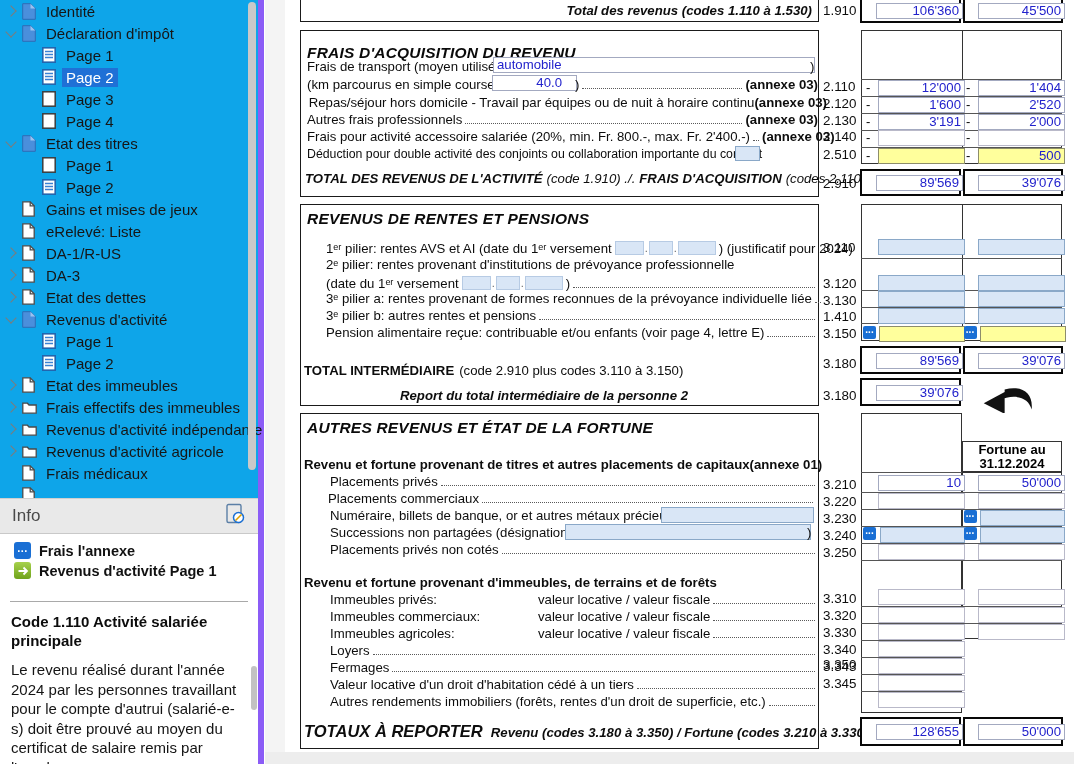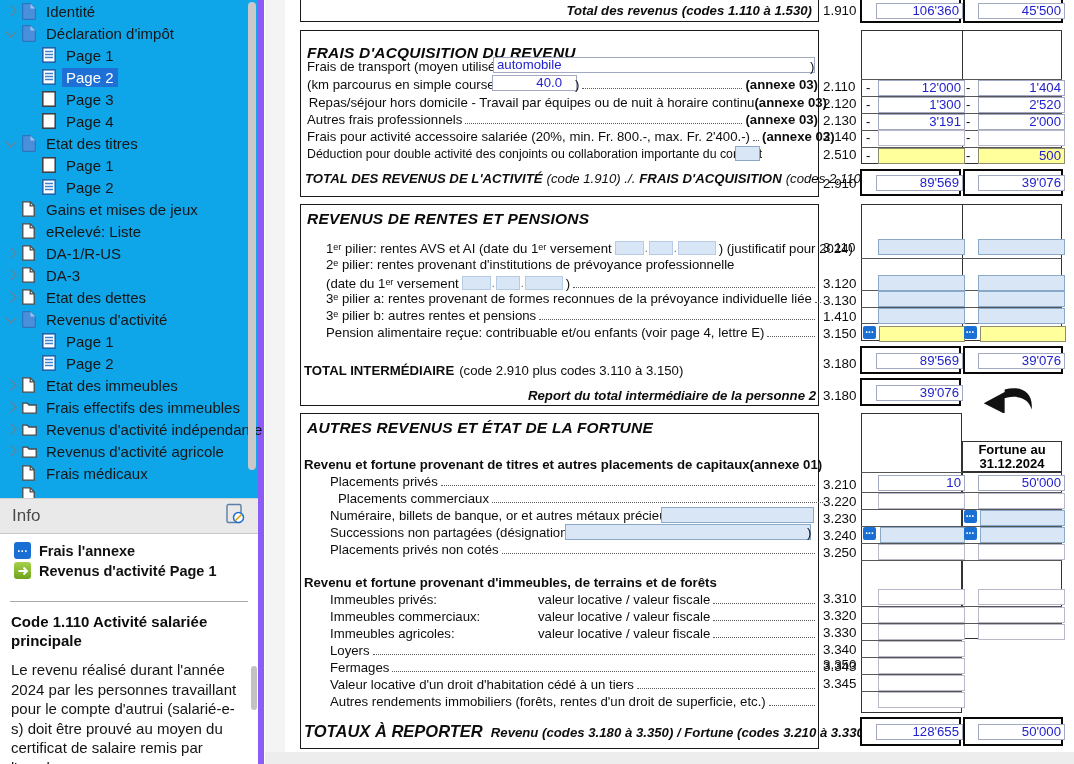--- a/index.html
+++ b/index.html
@@ -416,21 +416,21 @@
   <span class="mn" style="left:866px;top:97px"></span>
     <span class="mn" style="left:966px;top:97px"></span>
   <span class="mn" style="left:866px;top:113.5px"></span>
     <span class="mn" style="left:966px;top:113.5px"></span>
   <span class="mn" style="left:866px;top:130px"></span>
     <span class="mn" style="left:966px;top:130px"></span>
   <span class="mn" style="left:866px;top:147.5px"></span>
     <span class="mn" style="left:966px;top:147.5px"></span>
   <div class="inp" style="left:878px;top:80px;width:79px">12'000</div>
   <div class="inp" style="left:978px;top:80px;width:79px">1'404</div>
-  <div class="inp" style="left:878px;top:97px;width:79px">1'300</div>
+  <div class="inp" style="left:878px;top:97px;width:79px">1'600</div>
   <div class="inp" style="left:978px;top:97px;width:79px">2'520</div>
   <div class="inp" style="left:878px;top:113.5px;width:79px">3'191</div>
   <div class="inp" style="left:978px;top:113.5px;width:79px">2'000</div>
   <div class="inp inpw" style="left:878px;top:130px;width:79px"></div>
   <div class="inp inpw" style="left:978px;top:130px;width:79px"></div>
   <div class="inp inpy" style="left:878px;top:147.5px;width:79px"></div>
   <div class="inp inpy" style="left:978px;top:147.5px;width:79px">500</div>
   <div class="box2" style="left:860px;top:169px;width:101px;height:27px"></div>
   <div class="inp" style="left:876px;top:175px;width:79px">89'569</div>
   <div class="box2" style="left:963px;top:169px;width:100px;height:27px"></div>
@@ -471,21 +471,21 @@
       <span class="ld"></span>
     </div>
   <div class="fx" style="left:326px;top:325px;width:492px">
       <span>Pension alimentaire reçue: contribuable et/ou enfants (voir page 4, lettre E)</span>
       <span class="ld"></span>
     </div>
   <div class="fx" style="left:304px;top:363px">
       <span class="b">TOTAL INTERMÉDIAIRE</span>
       <span style="margin-left:5px">(code 2.910 plus codes 3.110 à 3.150)</span>
     </div>
-  <div class="fx b i" style="left:400px;top:388px;width:416px;justify-content:flex-end">
+  <div class="fx b i" style="left:400px;top:388px;width:416px;justify-content:flex-start">
       <span>Report du total intermédiaire de la personne 2</span>
     </div>
 
   <div class="cd" style="left:823px;top:240px">3.110</div>
   <div class="cd" style="left:823px;top:276px">3.120</div>
   <div class="cd" style="left:823px;top:292.5px">3.130</div>
   <div class="cd" style="left:823px;top:309px">1.410</div>
   <div class="cd" style="left:823px;top:326px">3.150</div>
   <div class="cd" style="left:823px;top:356px">3.180</div>
   <div class="cd" style="left:823px;top:388px">3.180</div>
@@ -521,21 +521,21 @@
   <div class="box1" style="left:300px;top:413px;width:519px;height:336px"></div>
   <div class="title" style="left:307px;top:419px">AUTRES REVENUS ET ÉTAT DE LA FORTUNE</div>
   <div class="fx b" style="left:304px;top:457px;width:514px;justify-content:flex-start">
       <span>Revenu et fortune provenant de titres et autres placements de capitaux</span>
       <span>(annexe 01)</span>
     </div>
   <div class="fx" style="left:330px;top:474px;width:488px">
       <span>Placements privés</span>
       <span class="ld"></span>
     </div>
-  <div class="fx" style="left:338px;top:491px;width:488px">
+  <div class="fx" style="left:328px;top:491px;width:488px">
       <span>Placements commerciaux</span>
       <span class="ld"></span>
     </div>
   <div class="fx" style="left:330px;top:508px">Numéraire, billets de banque, or et autres métaux précieux</div>
   <div class="inp inpb" style="left:661px;top:507px;width:145px"></div>
   <div class="fx" style="left:330px;top:525px">Successions non partagées (désignation:</div>
   <div class="inp inpb" style="left:565px;top:524px;width:238px"></div>
   <div class="fx" style="left:807px;top:525px">)</div>
   <div class="fx" style="left:330px;top:542px;width:488px">
       <span>Placements privés non cotés</span>

